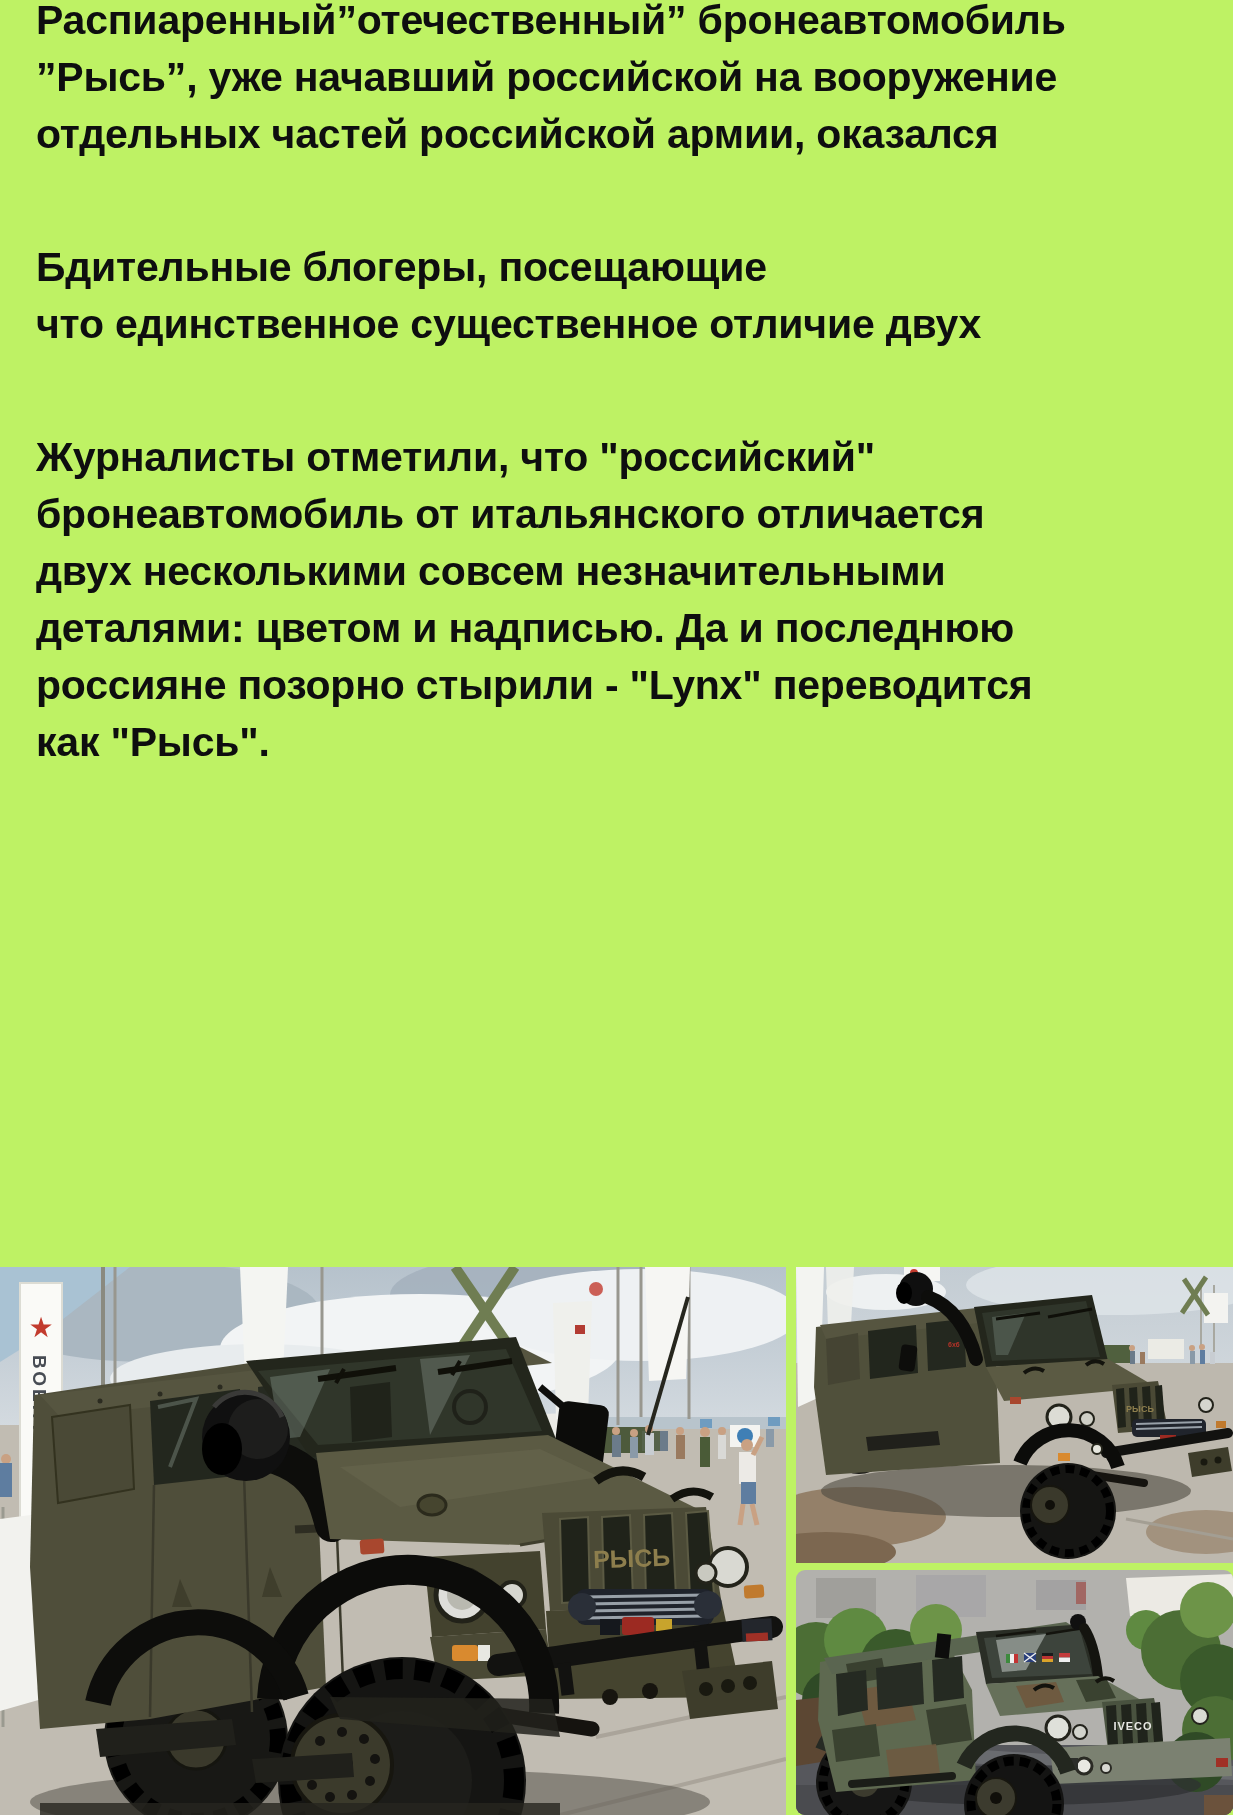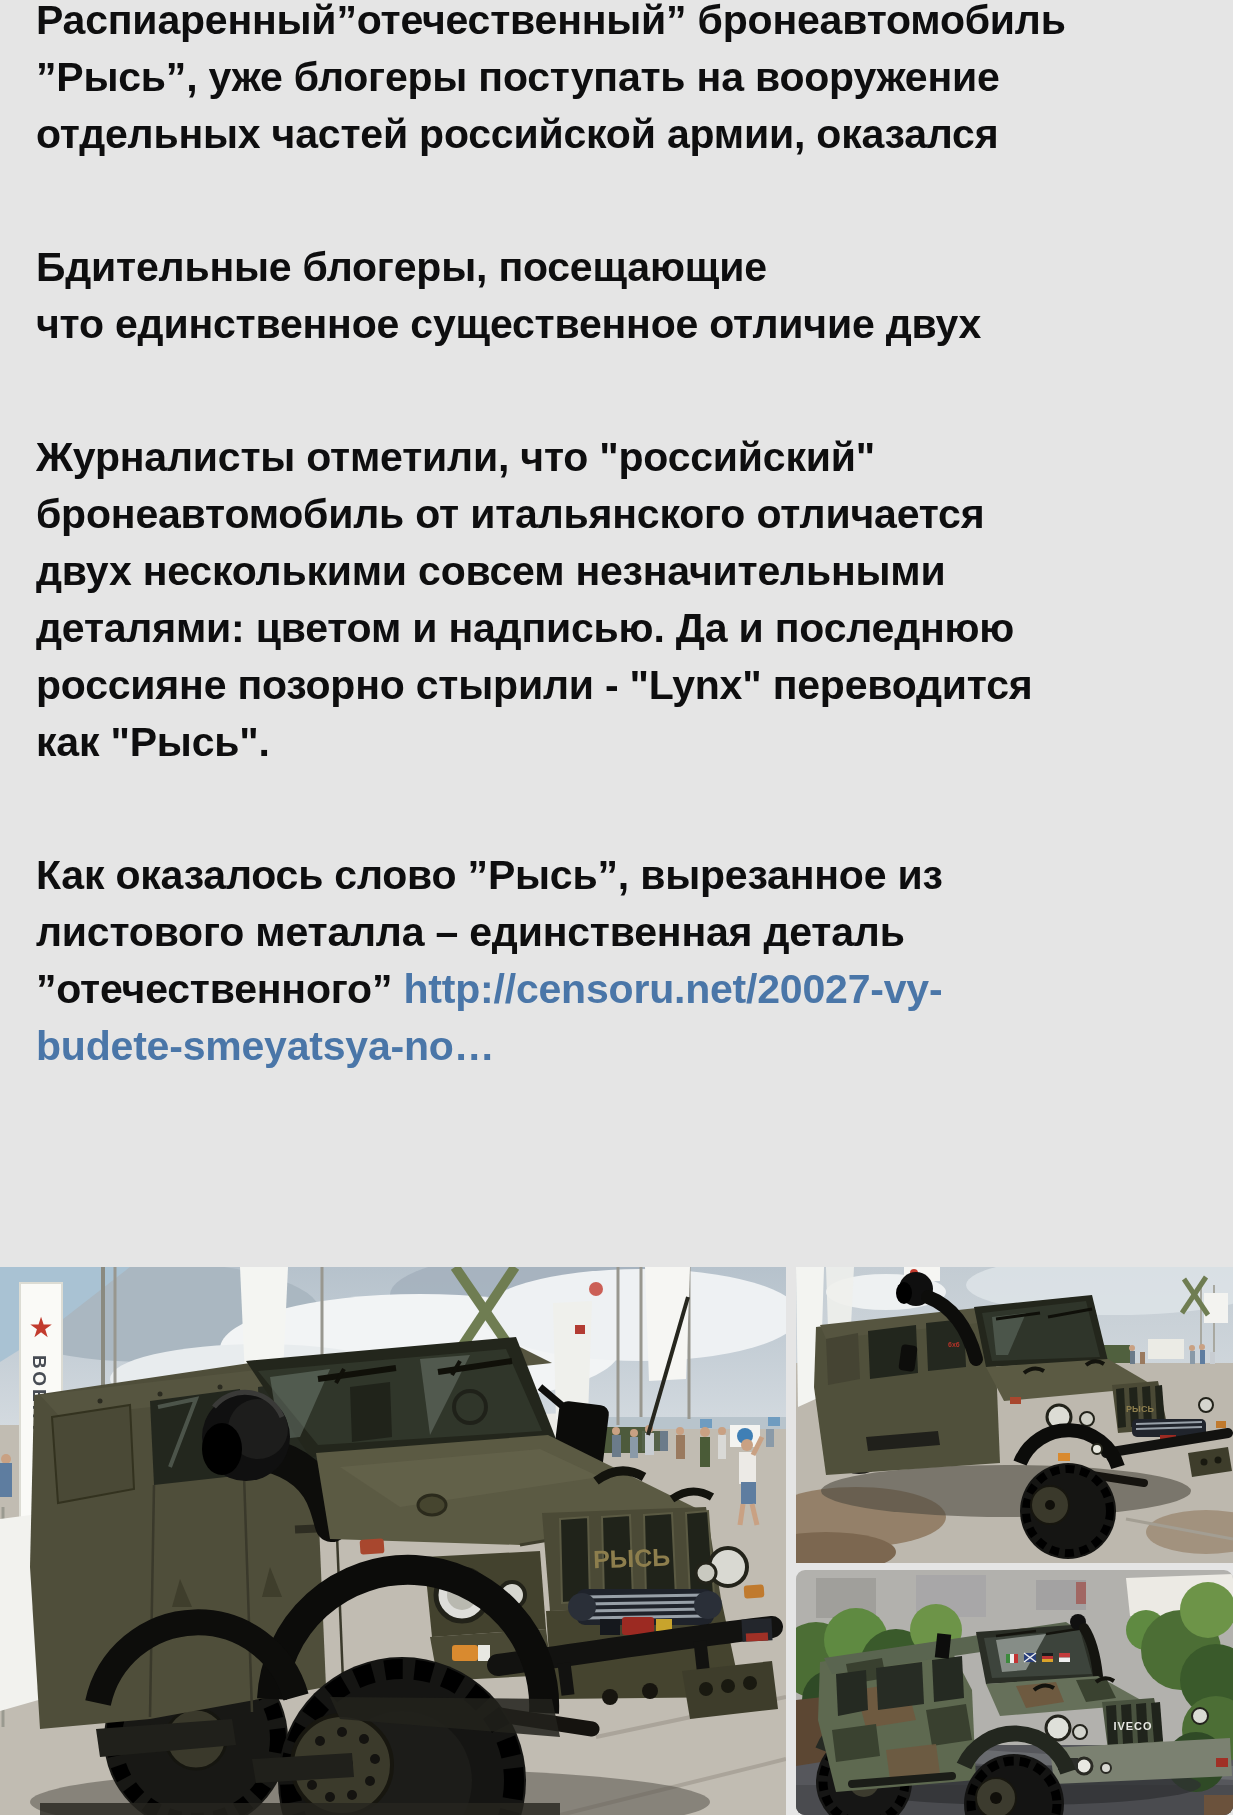--- a/index.html
+++ b/index.html
@@ -1,16 +1,16 @@
 <!DOCTYPE html>
 <html style="--link-color: #4a76a8; --text-color: #0e0e0f;"><head>
 <meta charset="utf-8">
 <style>
   html,body{margin:0;padding:0;background:#fff;}
-  .page{position:relative;width:1233px;height:1815px;background:#e5e5e5;overflow:hidden;
+  .page{position:relative;width:1233px;height:1815px;background:#bef264;overflow:hidden;
         font-family:"Liberation Sans",sans-serif;}
   .post-text{position:absolute;left:0;top:0;width:1233px;box-sizing:border-box;padding:0 36px;}
   .para{font-weight:700;font-size:41px;line-height:57px;letter-spacing:-0.2px;
         color:var(--text-color,#0e0e0f);margin:0 0 76px 0;}
   .para:first-child{margin-top:-8px;}
   .line{white-space:nowrap;}
   .link{color:var(--link-color,#4a76a8);cursor:pointer;}
   .photo-grid{position:absolute;left:0;top:1267px;width:1233px;height:548px;display:flex;gap:10px;}
   .photo-grid figure{margin:0;padding:0;overflow:hidden;}
   .photo-left{width:786px;height:548px;}
@@ -20,43 +20,35 @@
   svg{display:block;}
 </style>
 </head>
 <body>
 
 <div class="page">
 
   <section class="post-text">
     <div class="para">
         <div class="line">Распиаренный”отечественный” бронеавтомобиль</div>
-        <div class="line">”Рысь”, уже блогеры поступать на вооружение</div>
+        <div class="line">”Рысь”, уже начавший российской на вооружение</div>
         <div class="line">отдельных частей российской армии, оказался</div>
       </div>
     <div class="para">
         <div class="line">Бдительные блогеры, посещающие</div>
         <div class="line">что единственное существенное отличие двух</div>
       </div>
     <div class="para">
         <div class="line">Журналисты отметили, что "российский"</div>
         <div class="line">бронеавтомобиль от итальянского отличается</div>
         <div class="line">двух несколькими совсем незначительными</div>
         <div class="line">деталями: цветом и надписью. Да и последнюю</div>
         <div class="line">россияне позорно стырили - "Lynx" переводится</div>
         <div class="line">как "Рысь".</div>
       </div>
-    <div class="para">
-      <div>
-          <div class="line">Как оказалось слово ”Рысь”, вырезанное из</div>
-          <div class="line">листового металла – единственная деталь</div>
-        </div>
-      <div class="line"><span>”отечественного” </span><span class="link">http://censoru.net/20027-vy-</span></div>
-      <div class="line"><span class="link">budete-smeyatsya-no…</span></div>
-    </div>
   </section>
 
   <section class="photo-grid">
 
     <figure class="photo-left">
       <svg viewBox="0 0 786 548" width="786" height="548">
         <defs>
           <linearGradient id="skyL" x1="0" y1="0" x2="0" y2="1">
             <stop offset="0" stop-color="#b6c2cc"></stop>
               <stop offset="0.45" stop-color="#e3e7ea"></stop>

